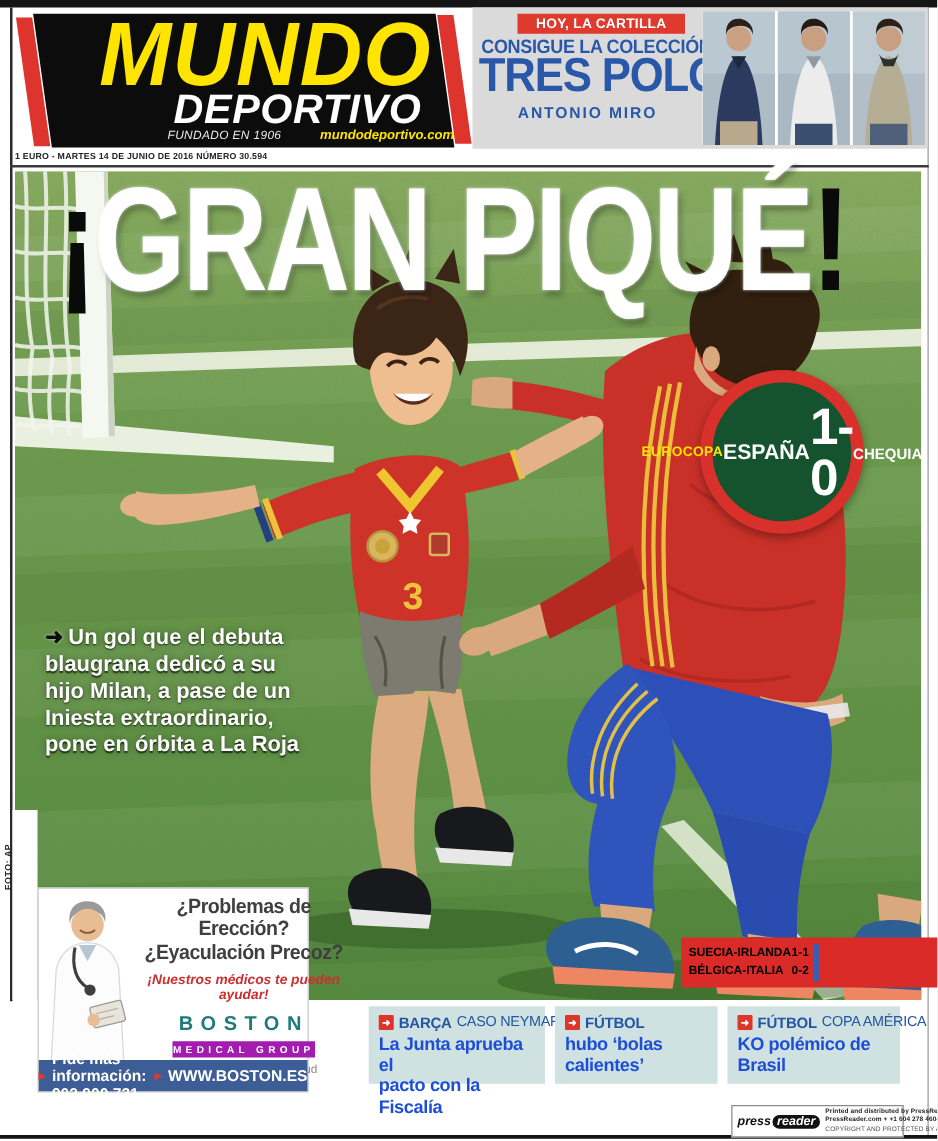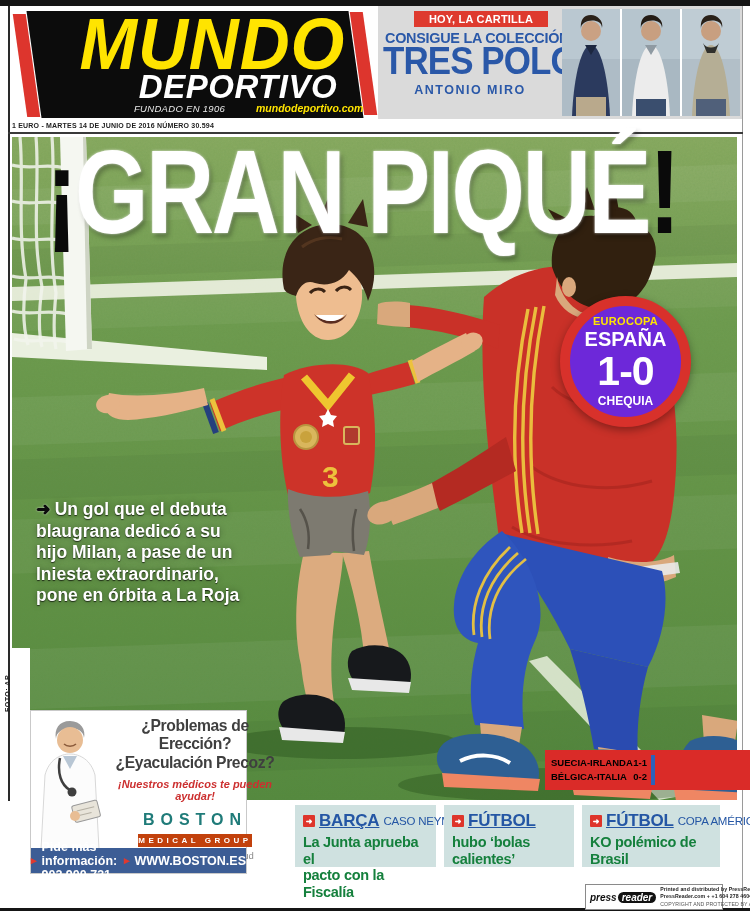--- a/index.html
+++ b/index.html
@@ -62,24 +62,24 @@
             transform-origin:left top;white-space:nowrap;line-height:.92;}
   #headline .mark{color:#0a0a0a;font-size:118px;font-weight:bold;letter-spacing:-3px;}
   #headline .word{color:#fff;font-size:118px;font-weight:bold;letter-spacing:-3px;
                   text-shadow:0 0 3px rgba(255,255,255,.75),3px 4px 6px rgba(0,0,0,.30);}
 
   
   #euro-logo{left:596px;top:232px;width:70px;text-align:center;color:#fff;}
   #euro-logo .t1{font-size:8px;font-weight:bold;letter-spacing:1px;text-shadow:0 1px 2px rgba(0,0,0,.6);}
   #euro-logo .t2{font-size:5.5px;letter-spacing:2px;text-shadow:0 1px 2px rgba(0,0,0,.6);}
   #scorebug{left:560px;top:296px;width:131px;height:131px;border-radius:50%;
-            background:#6d28d9;border:10px solid #d8312b;box-shadow:0 3px 8px rgba(0,0,0,.35);
-            display:flex;flex-direction:column;align-items:center;justify-content:center;color:#fff;}
+            background:#14532d;border:10px solid #d8312b;box-shadow:0 3px 8px rgba(0,0,0,.35);
+            display:flex;flex-direction:row;align-items:center;justify-content:center;color:#fff;}
   #scorebug .comp{color:#ffe400;font-size:11px;font-weight:bold;letter-spacing:.3px;}
-  #scorebug .home{font-size:20px;font-weight:bold;margin-top:1px;}
+  #scorebug .home{font-size:17px;font-weight:bold;margin-top:1px;}
   #scorebug .score{font-size:41px;font-weight:bold;line-height:1;letter-spacing:-1px;}
   #scorebug .away{font-size:12px;font-weight:bold;margin-top:2px;}
 
   
   #standfirst{left:36px;top:499px;color:#fff;font-size:17.5px;font-weight:bold;line-height:1.23;
               text-shadow:0 1px 1px rgba(0,0,0,.65),0 0 6px rgba(0,0,0,.35);}
   #standfirst .arrow{color:#0c0c0c;text-shadow:0 0 2px rgba(255,255,255,.7);margin-right:4px;}
 
   
   #results{left:545px;top:750px;width:208px;height:40px;background:#da2b28;display:flex;
@@ -90,32 +90,32 @@
   #results .note{font-size:11px;font-weight:bold;line-height:1.3;}
 
   
   .teaser{top:805px;height:62px;background:#cfe1e0;padding:6px 8px 4px 8px;cursor:pointer;}
   #teaser-0{left:295px;width:141px;}
   #teaser-1{left:444px;width:130px;}
   #teaser-2{left:582px;width:138px;}
   .teaser .kick{display:flex;align-items:center;gap:4px;white-space:nowrap;}
   .teaser .kbox{width:12px;height:12px;background:#de352b;color:#fff;font-size:8px;font-weight:bold;
                 display:flex;align-items:center;justify-content:center;border-radius:1px;flex:0 0 auto;}
-  .teaser .kb{color:#2456a4;font-size:17px;font-weight:bold;letter-spacing:-.2px;text-decoration:underline;}
+  .teaser .kb{color:#2456a4;font-size:12px;font-weight:bold;letter-spacing:-.2px;}
   .teaser .kr{color:#2456a4;font-size:11.5px;letter-spacing:-.2px;}
-  .teaser .tl{color:#15803d;font-size:14.5px;font-weight:bold;line-height:1.15;margin-top:3px;letter-spacing:-.3px;}
+  .teaser .tl{color:#1d4ed8;font-size:14.5px;font-weight:bold;line-height:1.15;margin-top:3px;letter-spacing:-.3px;}
 
   
   #boston{left:30px;top:710px;width:217px;height:164px;background:#fff;border:1px solid #c9c9c9;}
   #boston .txt{position:absolute;left:72px;top:5px;width:184px;text-align:center;}
   #boston .h{font-size:16.5px;font-weight:bold;color:#3f3f3f;line-height:1.12;letter-spacing:-.4px;
              transform:scaleX(.95);transform-origin:center;}
   #boston .red{margin-top:7px;font-size:11px;font-weight:bold;font-style:italic;color:#cc2f2f;}
   #boston .brand{margin-top:9px;font-size:16px;font-weight:bold;color:#1f7b79;letter-spacing:6px;}
-  #boston .band{display:inline-block;background:#c2410c;color:#fff;font-size:8px;font-weight:bold;
+  #boston .band{display:inline-block;background:#a21caf;color:#fff;font-size:8px;font-weight:bold;
                 letter-spacing:3.5px;padding:2px 0;margin-top:1px;}
   #boston .tag{font-size:9.5px;color:#8a8a8a;line-height:1.2;margin-top:3px;}
   #boston .bar{position:absolute;left:0;right:0;bottom:0;height:25px;background:#3c5d95;color:#fff;
                display:flex;align-items:center;justify-content:center;gap:5px;font-size:12.5px;font-weight:bold;}
   #boston .bar .tri{color:#e0392f;font-size:11px;}
 
   
   #pressreader{left:585px;top:884px;width:138px;height:26px;border:1px solid #8a8a8a;background:#fff;
                display:flex;align-items:center;gap:4px;padding:2px 4px;cursor:pointer;}
   #pr-logo{display:flex;align-items:center;font-style:italic;font-weight:bold;font-size:10px;color:#111;}

